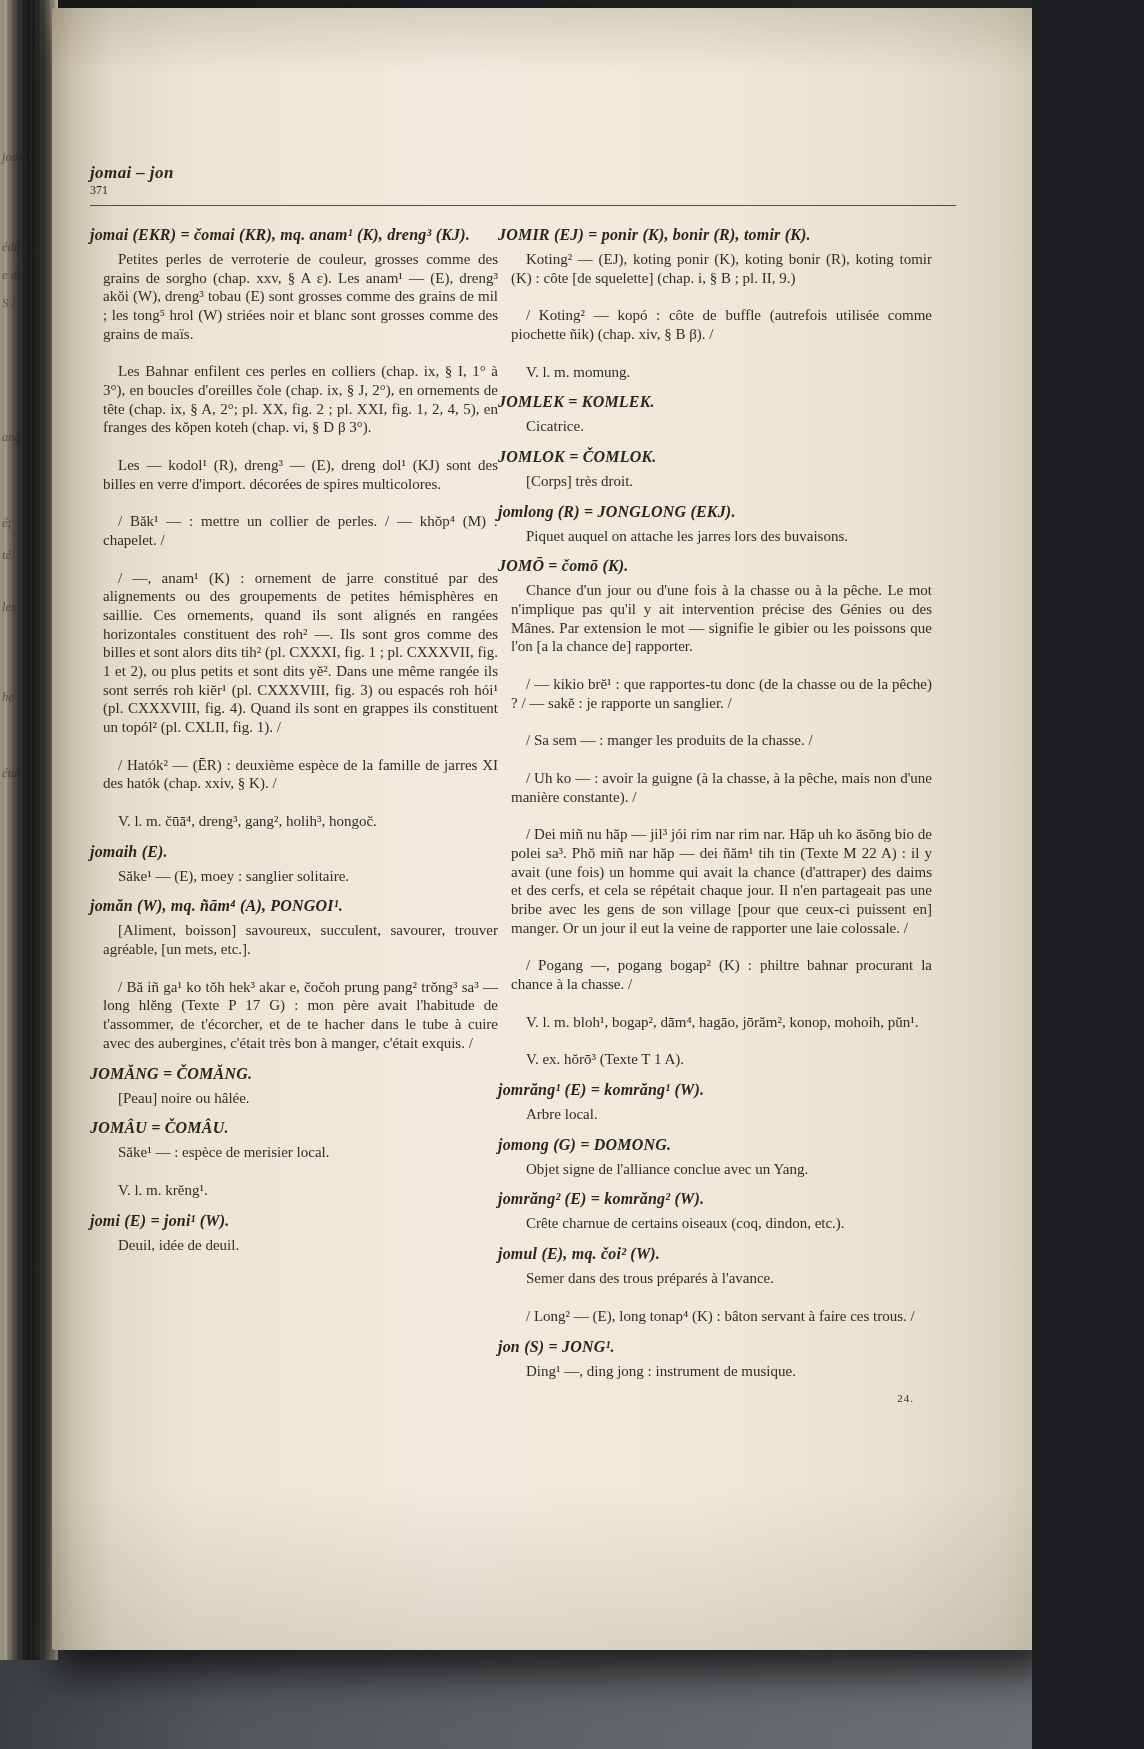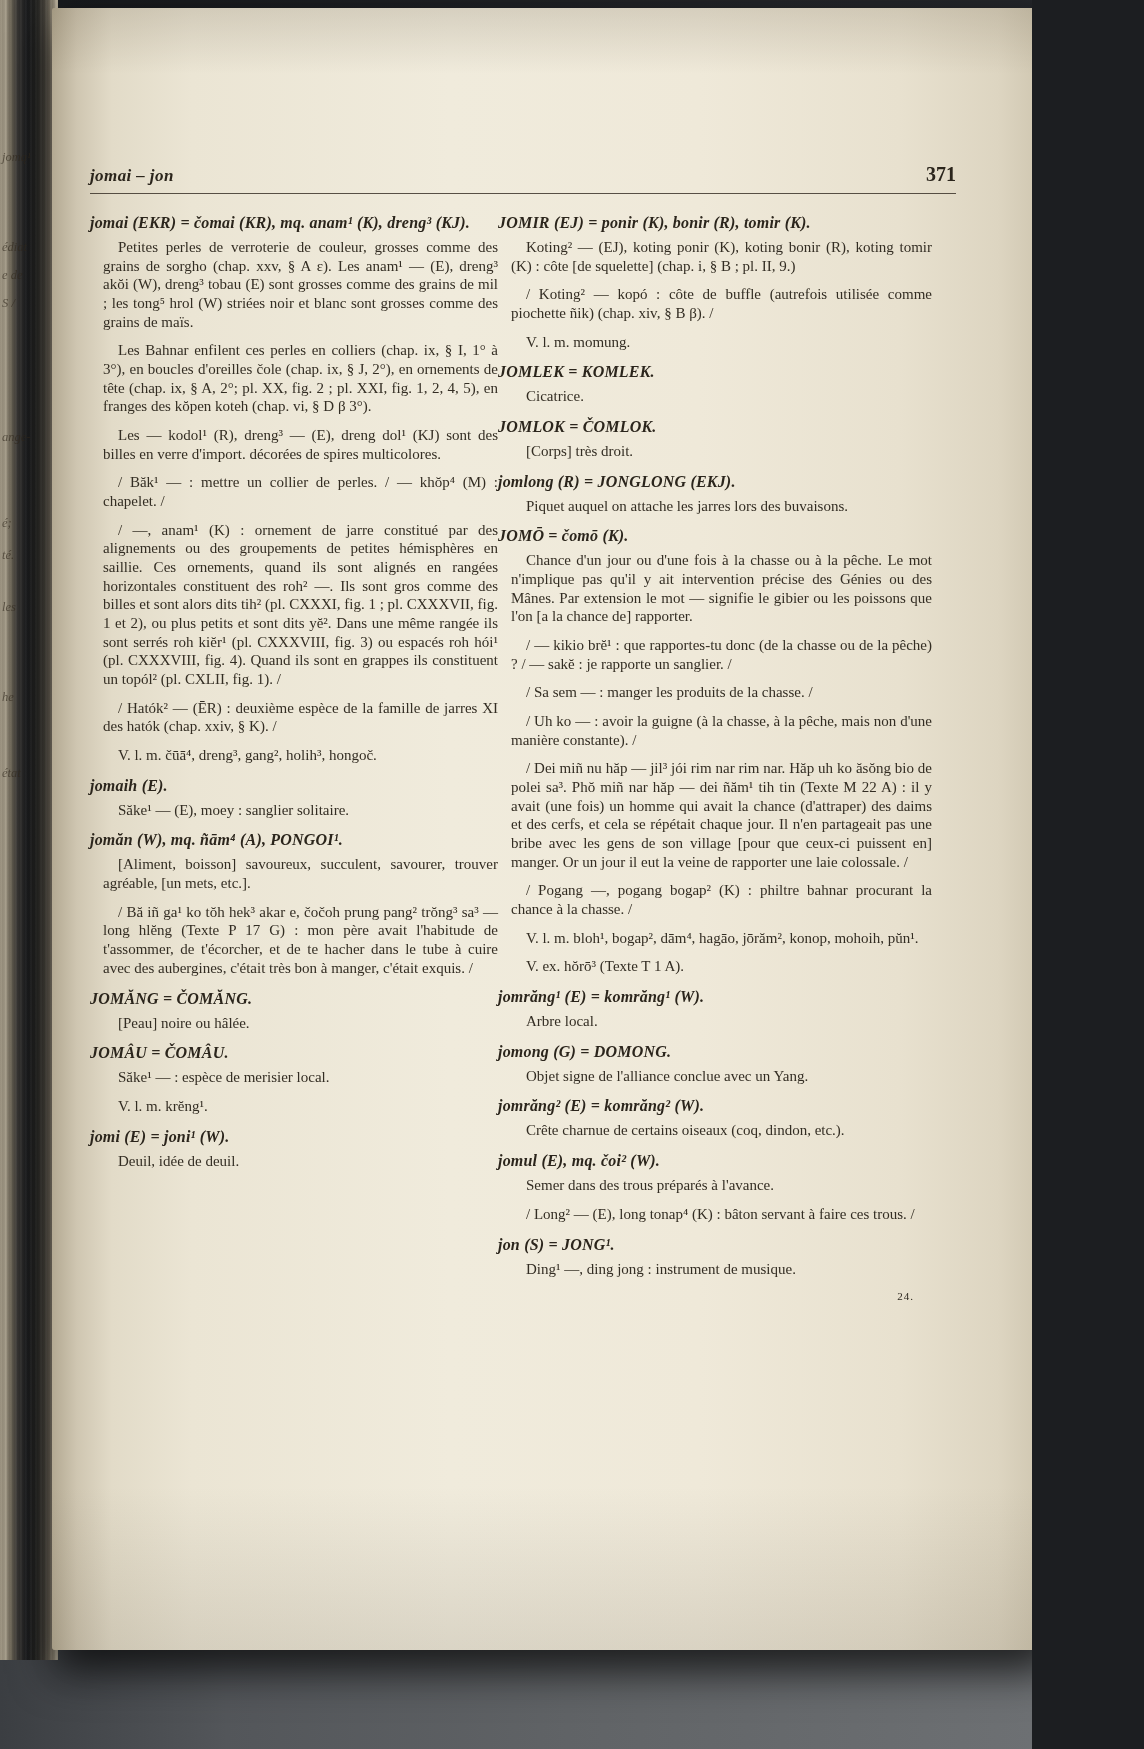--- a/index.html
+++ b/index.html
@@ -43,41 +43,41 @@
       linear-gradient(180deg, rgba(80,66,44,0.16) 0%, rgba(80,66,44,0) 4%,
                       rgba(80,66,44,0) 90%, rgba(60,50,34,0.12) 100%),
       linear-gradient(90deg, #b3a992 0%, #cfc6b1 2.5%, #e2dbc8 6%, #ebe5d4 14%,
                       #f0ebdc 40%, #efe9d9 65%, #e8e1cf 85%, #ddd5c1 95%, #cdc4ae 100%);
     box-shadow: 0 24px 40px rgba(0,0,0,0.55), 16px 10px 36px rgba(0,0,0,0.35);
     border-radius: 2px 4px 6px 3px;
     color:#322c22;
   }
   .page-inner { position:absolute; inset:0; padding:155px 92px 0 38px; }
 
-  .running-head { display:flex; justify-content:space-between; align-items:baseline; }
+  .running-head { display:flex; align-items:baseline;flex-direction:column; }
   .head-left  { font-style:italic; font-weight:bold; font-size:17px; letter-spacing:.4px; color:#2b251c; }
-  .head-right { font-weight:bold; font-size:20px; color:#2b251c; }
+  .head-right { font-weight:normal; font-size:12px; color:#2b251c; }
 
   .rule { border-top:1.7px solid #3c342a; margin-top:7px; opacity:.85; }
 
   .columns { display:flex; margin-top:17px; }
   .col-left  { width:408px; }
   .col-right { width:434px; }
 
   .entry { margin-bottom:12px; }
   .hw {
     font-style:italic; font-weight:700; font-size:16px;
     margin:3px 0 6px; color:#2b251c; letter-spacing:.2px;
   }
   .body { margin-left:13px; }
   .para {
     font-size:15px; line-height:1.245; text-indent:15px;
     text-align:justify; color:#332d23; hyphens:auto;
   }
-  .para + .para { margin-top:10px; }
+  .para + .para { margin-top:19px; }
 
   .folio { text-align:right; padding-right:18px; margin-top:9px;
            font-size:11px; letter-spacing:1px; color:#2e2820; }
 </style>
 </head>
 <body>
 
 <div class="photo">
 
   <div class="table-surface"></div>

